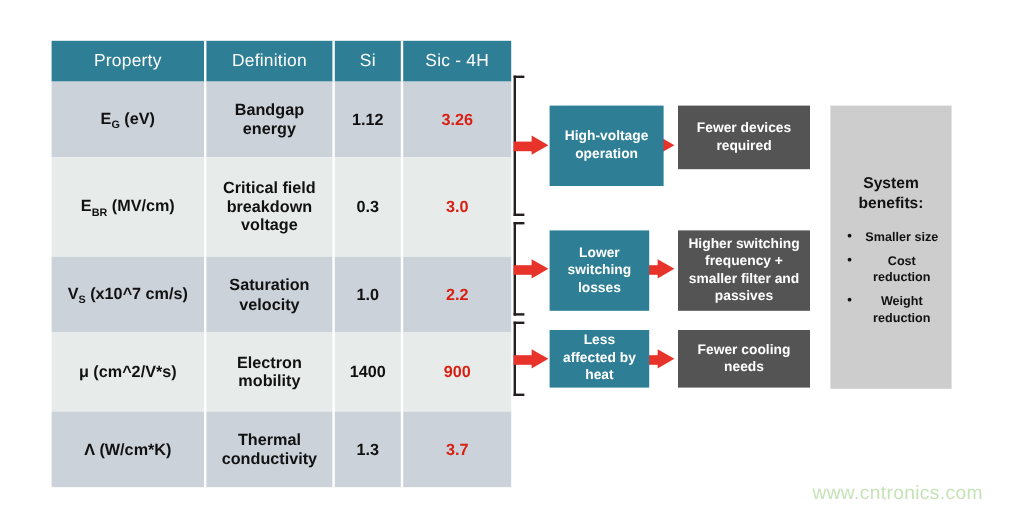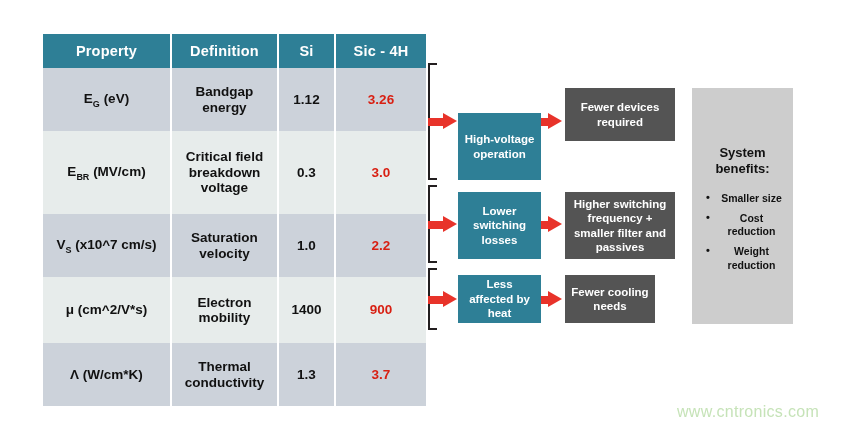--- a/index.html
+++ b/index.html
@@ -26,21 +26,21 @@
     left: 43px;
     top: 34px;
     width: 383px;
     border-collapse: collapse;
     table-layout: fixed;
   }
   #comparison-table th {
     background: #2e7f96;
     color: #ffffff;
     font-size: 14.5px;
-    font-weight: bold;
+    font-weight: normal;
     height: 32px;
     text-align: center;
     vertical-align: middle;
     border-left: 2px solid #ffffff;
     border-right: 2px solid #ffffff;
     letter-spacing: 0.2px;
   }
   #comparison-table th:first-child { border-left: none; }
   #comparison-table th:last-child { border-right: none; }
 
@@ -261,28 +261,28 @@
   </div>
   <div class="arrow" style="left:533px; top:216px;">
     <div class="shaft"></div>
     <div class="head"></div>
   </div>
   <div class="arrow" style="left:533px; top:291px;">
     <div class="shaft"></div>
     <div class="head"></div>
   </div>
 
-  <div class="flow-box teal" style="left:458px; top:88px; width:83px; height:67px;margin-top:25px;">High-voltage<br>operation</div>
+  <div class="flow-box teal" style="left:458px; top:88px; width:95px; height:67px;">High-voltage<br>operation</div>
   <div class="flow-box gray" style="left:565px; top:88px; width:110px; height:53px;">Fewer devices<br>required</div>
 
   <div class="flow-box teal" style="left:458px; top:192px; width:83px; height:67px;">Lower<br>switching<br>losses</div>
   <div class="flow-box gray" style="left:565px; top:192px; width:110px; height:67px;">Higher switching<br>frequency +<br>smaller filter and<br>passives</div>
 
   <div class="flow-box teal" style="left:458px; top:275px; width:83px; height:48px;">Less<br>affected by<br>heat</div>
-  <div class="flow-box gray" style="left:565px; top:275px; width:90px; height:48px;">Fewer cooling<br>needs</div>
+  <div class="flow-box gray" style="left:565px; top:275px; width:110px; height:48px;">Fewer cooling<br>needs</div>
 
   <div id="benefits-panel">
     <div id="benefits-title">System<br>benefits:</div>
     <ul id="benefits-list">
         <li>Smaller size</li>
         <li>Cost<br>reduction</li>
         <li>Weight<br>reduction</li>
       </ul>
   </div>
 

